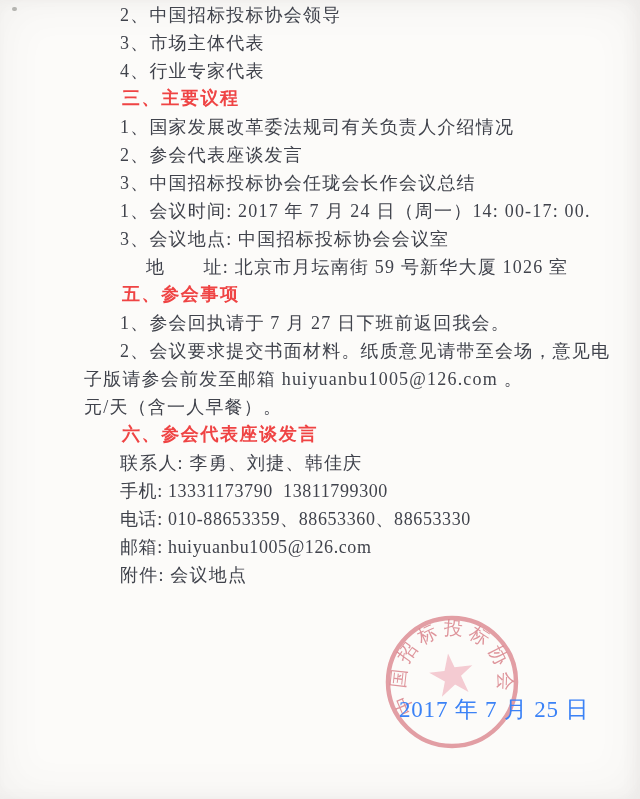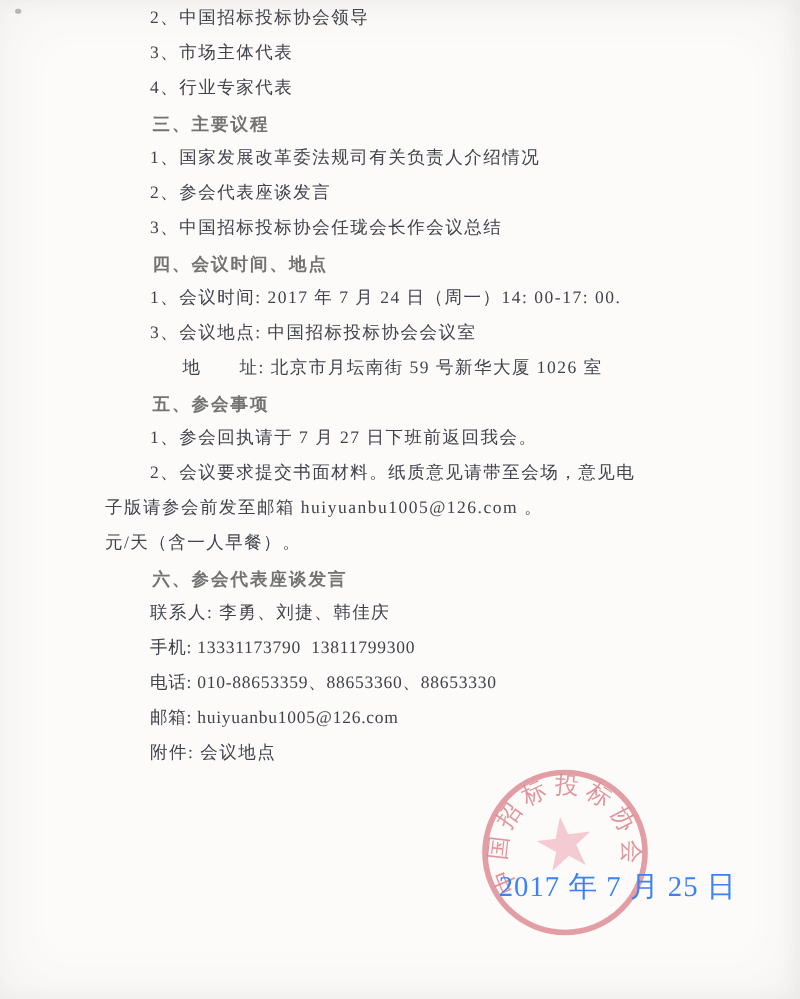--- a/index.html
+++ b/index.html
@@ -14,37 +14,37 @@
     width:640px;height:799px;
     background:#fcfbf9;
     box-shadow: inset 0 0 46px rgba(90,88,80,0.07), inset -6px 0 14px rgba(90,88,80,0.05);
     overflow:hidden;
   }
   .doc{
     position:absolute;
     left:84px; top:0; width:510px;
     padding-top:1px;
     color:#40434c;
-    font-size:14px;
+    font-size:18px;
     letter-spacing:1.2px;
   }
   .line{
     height:28px;
     line-height:28px;
     white-space:pre;
     overflow:visible;
   }
   .line.item{ text-indent:36px; }
   .line.cont{ text-indent:0; }
   .line.address{ text-indent:62px; }
   .line.heading{
     text-indent:38px;
-    font-family:Liberation Sans, sans-serif;
+    font-family:Liberation Mono, monospace;
     font-weight:700;
-    color:#737373;
+    color:#ef4444;
     letter-spacing:1.6px;
   }
   .latin{ letter-spacing:0.6px; }
   .seal{
     position:absolute;
     left:380px; top:612px;
     width:150px; height:150px;
     opacity:0.88;
   }
   .doc-date{
@@ -68,21 +68,20 @@
   <div class="speck"></div>
 
   <div class="doc">
     <div class="line item">2、中国招标投标协会领导</div>
     <div class="line item">3、市场主体代表</div>
     <div class="line item">4、行业专家代表</div>
     <div class="line heading">三、主要议程</div>
     <div class="line item">1、国家发展改革委法规司有关负责人介绍情况</div>
     <div class="line item">2、参会代表座谈发言</div>
     <div class="line item">3、中国招标投标协会任珑会长作会议总结</div>
-    <div class="line heading">四、会议时间、地点</div>
     <div class="line item">1、会议时间: 2017 年 7 月 24 日（周一）14: 00-17: 00.</div>
     <div class="line item">3、会议地点: 中国招标投标协会会议室</div>
     <div class="line address">地　　址: 北京市月坛南街 59 号新华大厦 1026 室</div>
     <div class="line heading">五、参会事项</div>
     <div class="line item">1、参会回执请于 7 月 27 日下班前返回我会。</div>
     <div class="line item">2、会议要求提交书面材料。纸质意见请带至会场，意见电</div>
     <div class="line cont">子版请参会前发至邮箱 huiyuanbu1005@126.com 。</div>
     <div class="line cont">元/天（含一人早餐）。</div>
     <div class="line heading">六、参会代表座谈发言</div>
     <div class="line item">联系人: 李勇、刘捷、韩佳庆</div>

